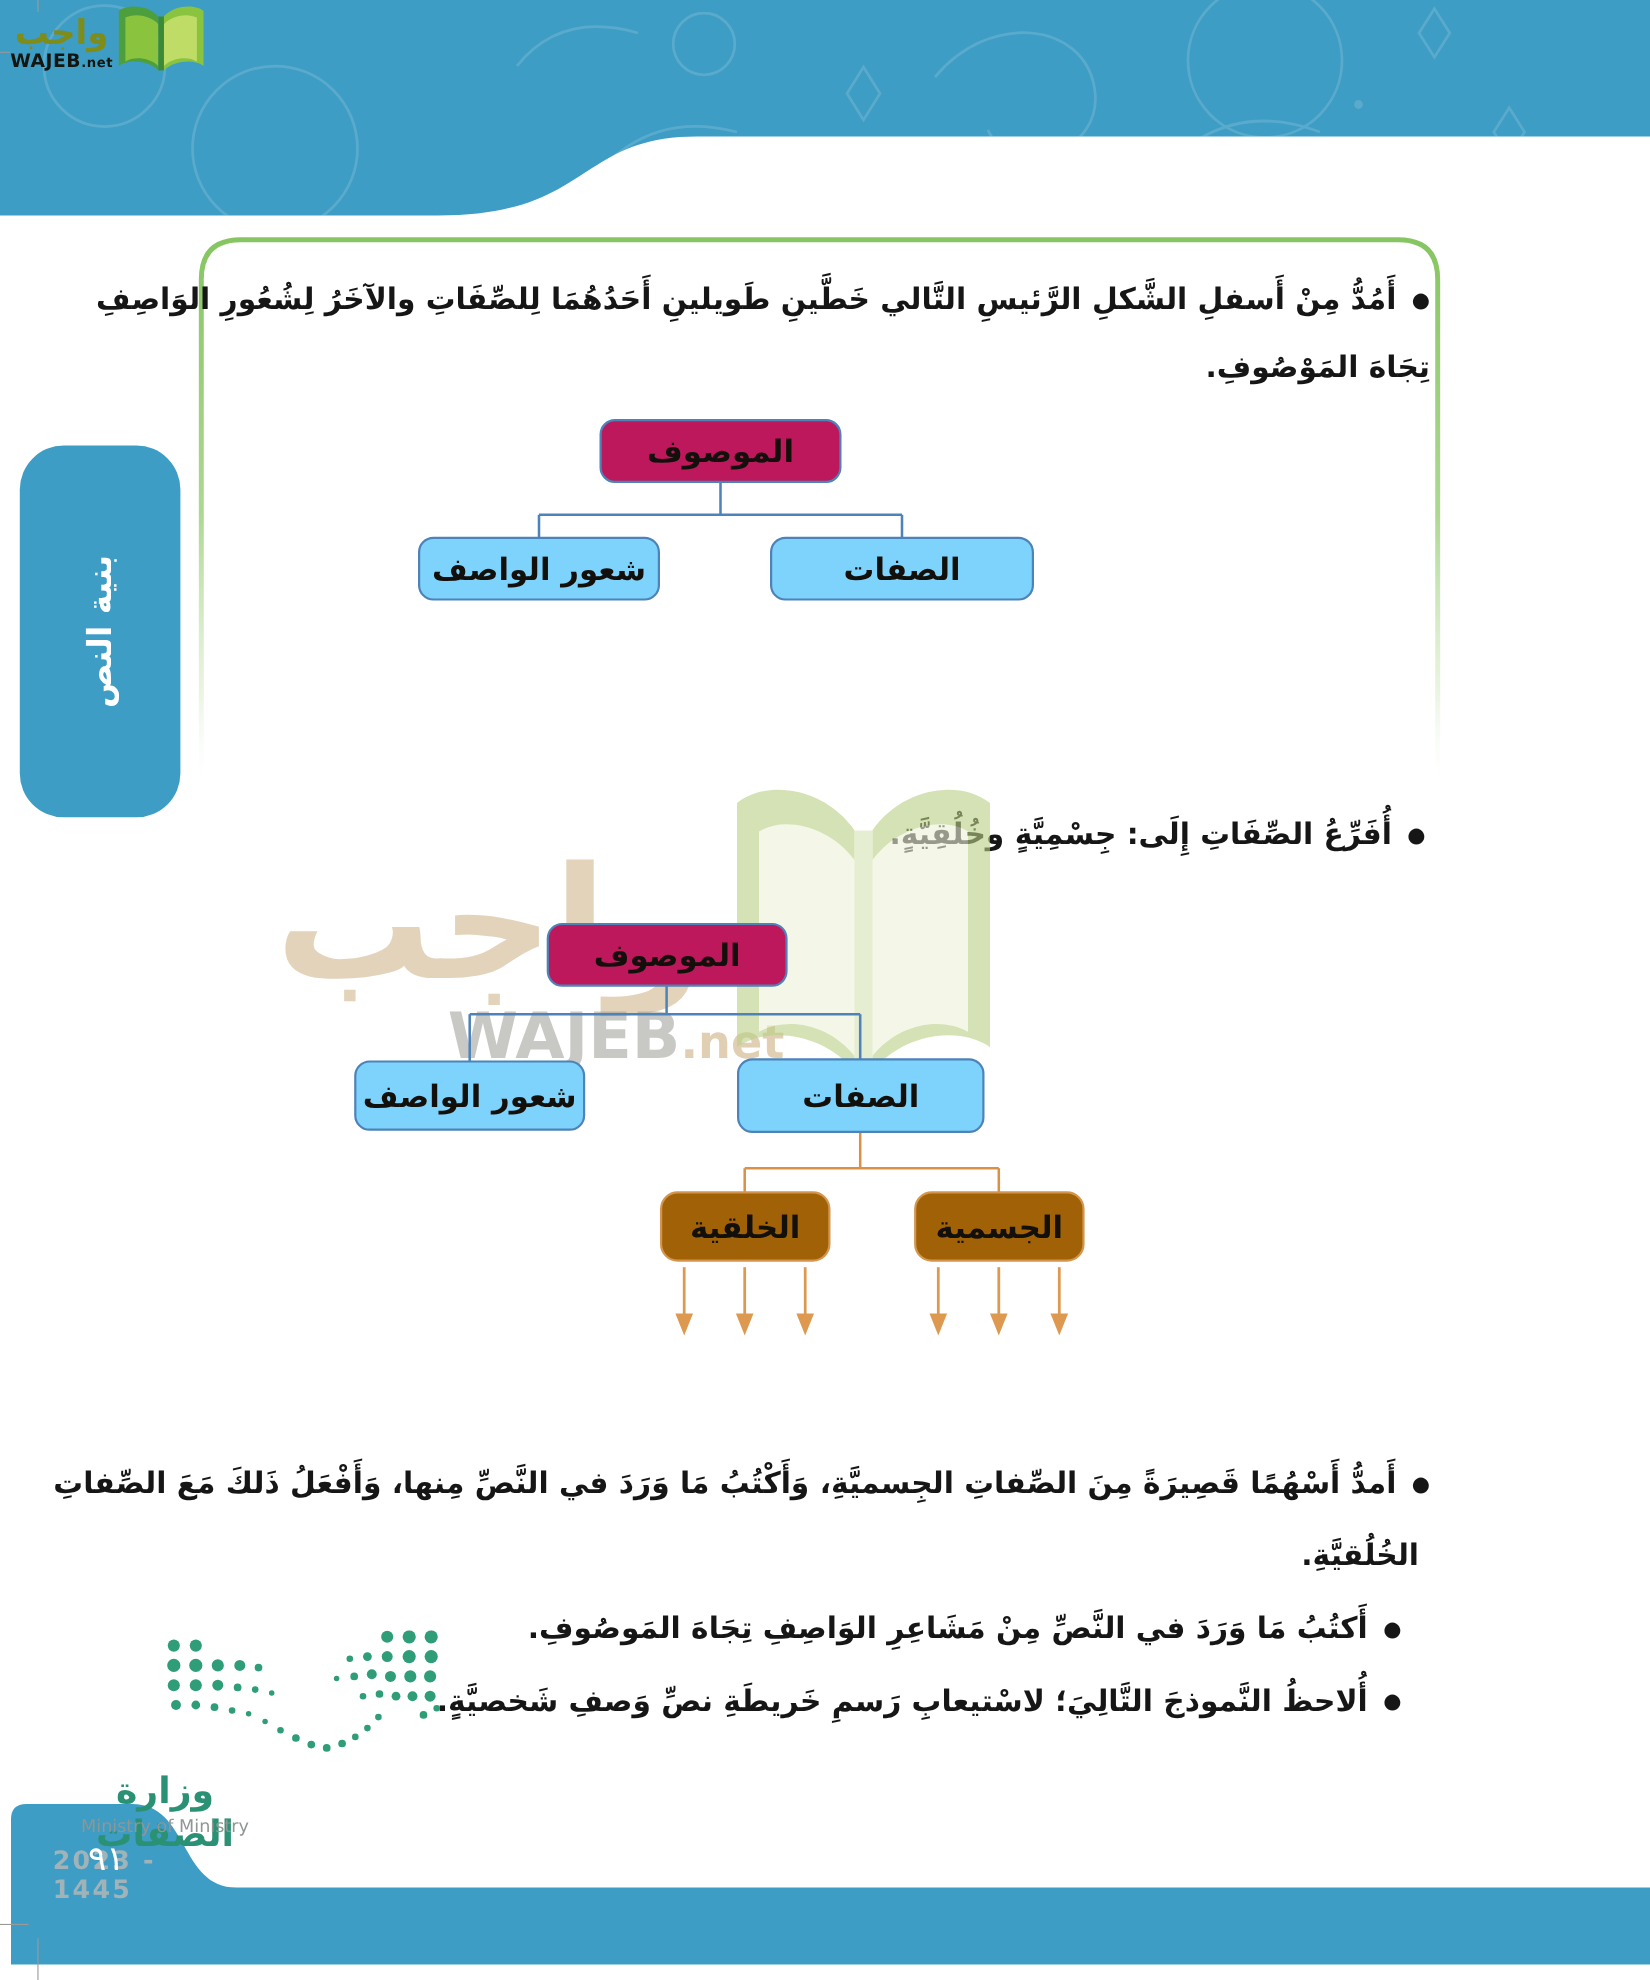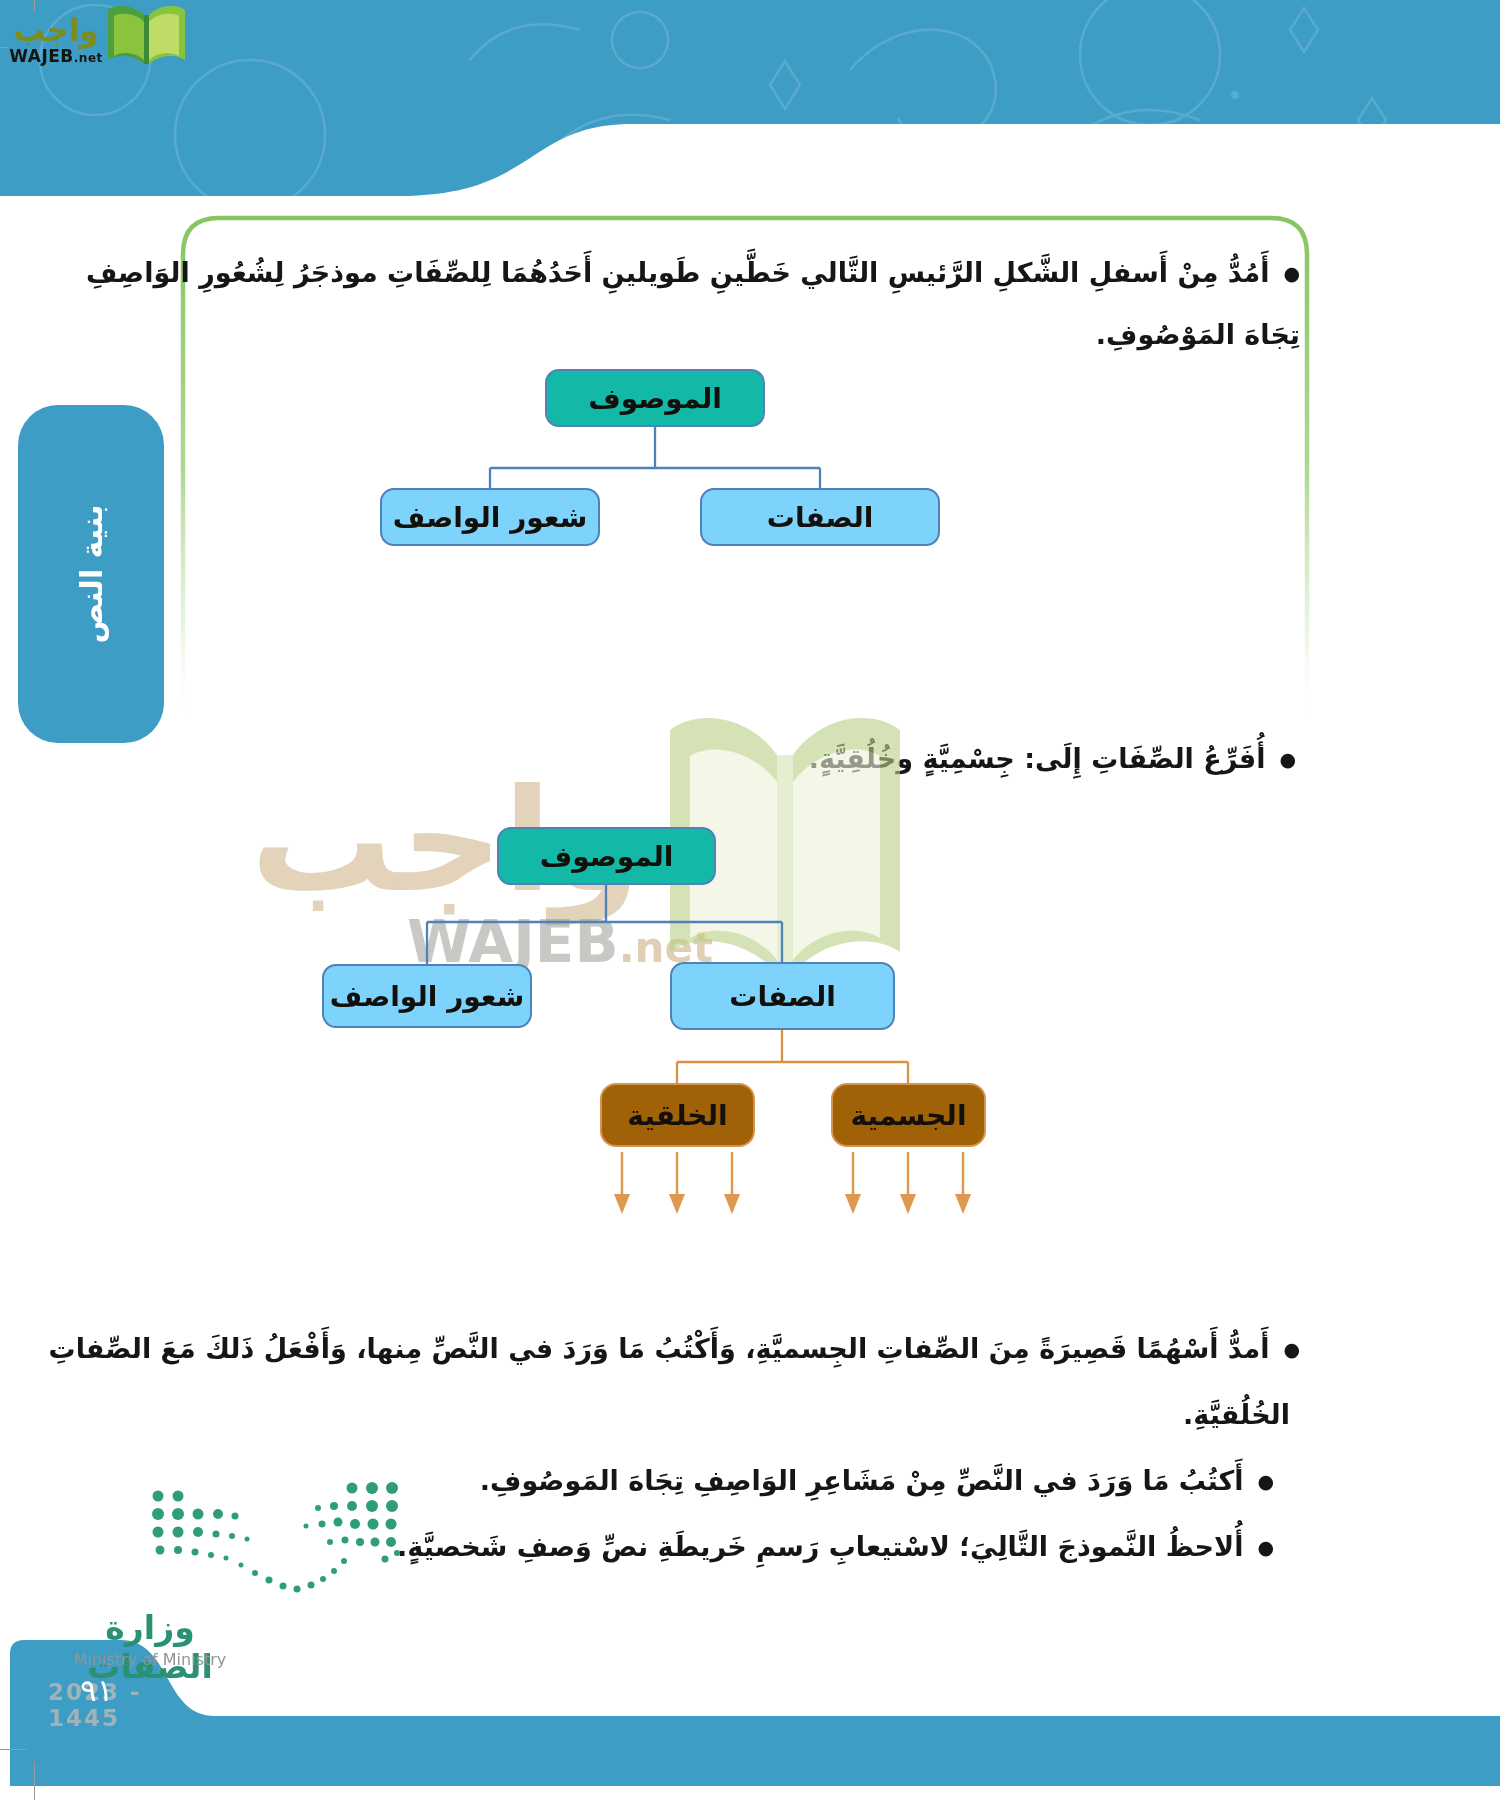--- a/index.html
+++ b/index.html
@@ -24,21 +24,21 @@
   
   .bullet{position:absolute;direction:rtl;display:flex;gap:14px;align-items:flex-start;
           font-size:27px;font-weight:bold;color:#161616;line-height:46px;white-space:nowrap;}
   .bullet .marker{font-size:19px;line-height:46px;}
   .cont{position:absolute;direction:rtl;font-size:27px;font-weight:bold;color:#161616;
         line-height:46px;white-space:nowrap;}
 
   
   .dbox{position:absolute;display:flex;align-items:center;justify-content:center;
         font-weight:bold;font-size:28px;color:#13100c;direction:rtl;z-index:3;box-sizing:border-box;}
-  .box-blue{background:#14b8a6;border:2.5px solid #4d83b8;border-radius:14px;}
+  .box-blue{background:#be185d;border:2.5px solid #4d83b8;border-radius:14px;margin-top:12px;}
   .box-cream-blue{background:#7dd3fc;border:2.5px solid #4d83b8;border-radius:14px;}
   .box-cream-orange{background:#a16207;border:2.5px solid #d4954f;border-radius:16px;}
 
   
   .wm-ar{position:absolute;left:340px;top:758px;width:300px;text-align:center;direction:rtl;
          font-size:142px;font-weight:bold;color:#c9a878;opacity:.5;z-index:1;}
   .wm-en{position:absolute;left:350px;top:908px;width:420px;text-align:center;
          font-size:58px;font-weight:bold;color:#9c9c94;opacity:.55;z-index:1;}
   .wm-en .tld{color:#c9a878;font-size:42px;}
 
@@ -115,21 +115,21 @@
         <stop offset="0.5" stop-color="#9fd17f" stop-opacity="0.85"></stop>
         <stop offset="0.82" stop-color="#c2e1ab" stop-opacity="0.35"></stop>
         <stop offset="1" stop-color="#ffffff" stop-opacity="0"></stop>
       </linearGradient>
     </defs>
     <path d="M183,720 L183,254 Q183,218 219,218 L1271,218 Q1307,218 1307,254 L1307,720" fill="none" stroke="url(#gfade)" stroke-width="4.5"></path>
   </svg>
 
   <div class="bullet" style="top:250px;right:200px;">
     <span class="marker">●</span>
-    <span>أَمُدُّ مِنْ أَسفلِ الشَّكلِ الرَّئيسِ التَّالي خَطَّينِ طَويلينِ أَحَدُهُمَا لِلصِّفَاتِ موذجَرُ لِشُعُورِ الوَاصِفِ</span>
+    <span>أَمُدُّ مِنْ أَسفلِ الشَّكلِ الرَّئيسِ التَّالي خَطَّينِ طَويلينِ أَحَدُهُمَا لِلصِّفَاتِ والآخَرُ لِشُعُورِ الوَاصِفِ</span>
   </div>
   <div class="cont" style="top:312px;right:200px;">تِجَاهَ المَوْصُوفِ.</div>
 
   <div class="bullet" style="top:736px;right:204px;">
     <span class="marker">●</span>
     <span>أُفَرِّعُ الصِّفَاتِ إِلَى: جِسْمِيَّةٍ وخُلُقِيَّةٍ.</span>
   </div>
 
   <div class="bullet" style="top:1326px;right:200px;">
     <span class="marker">●</span>

